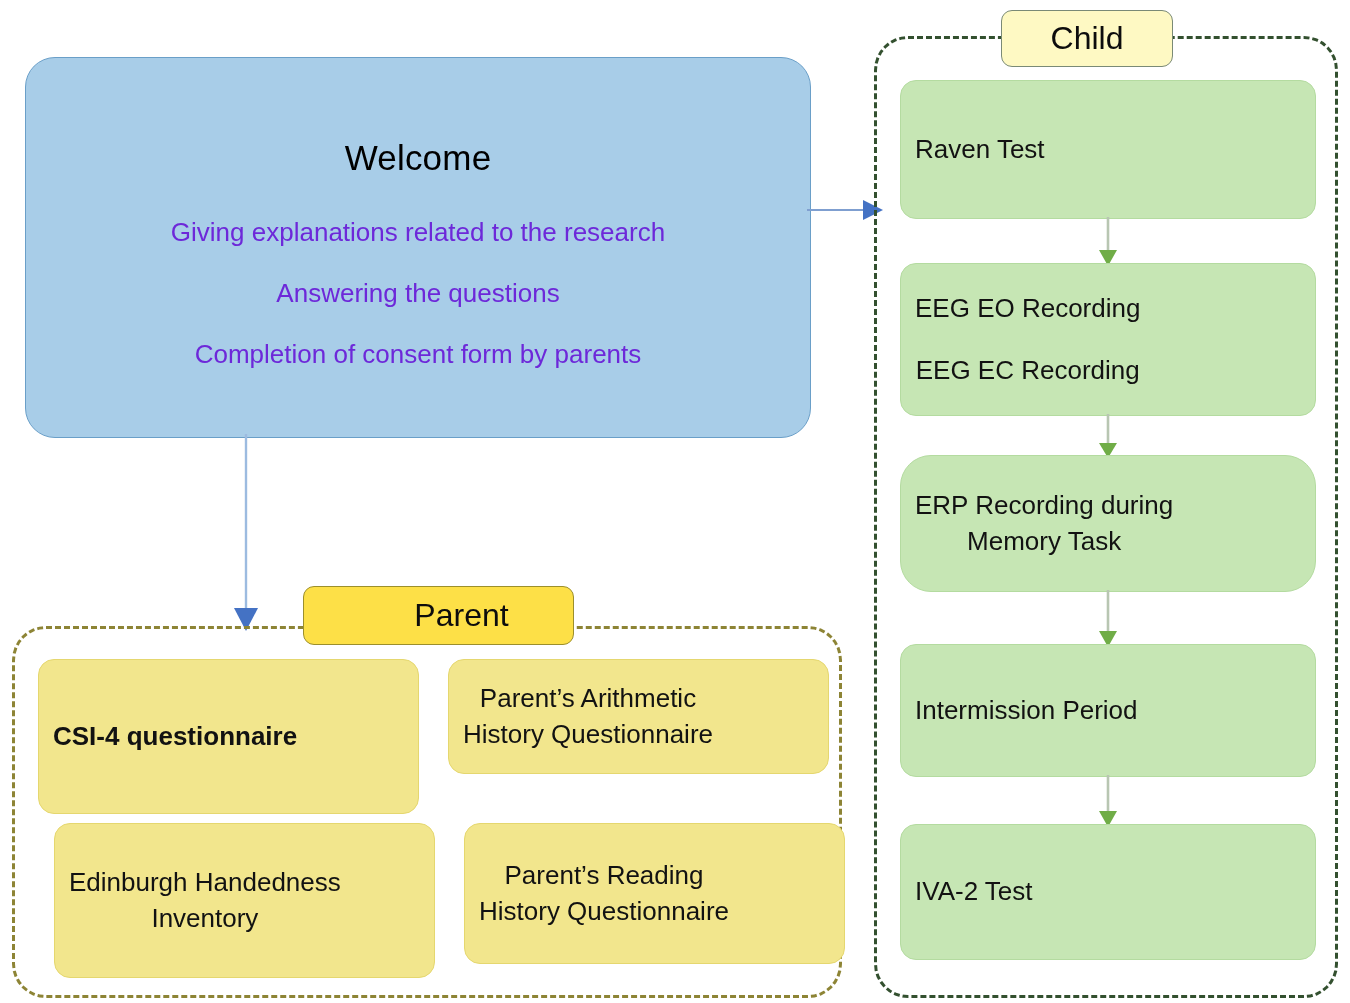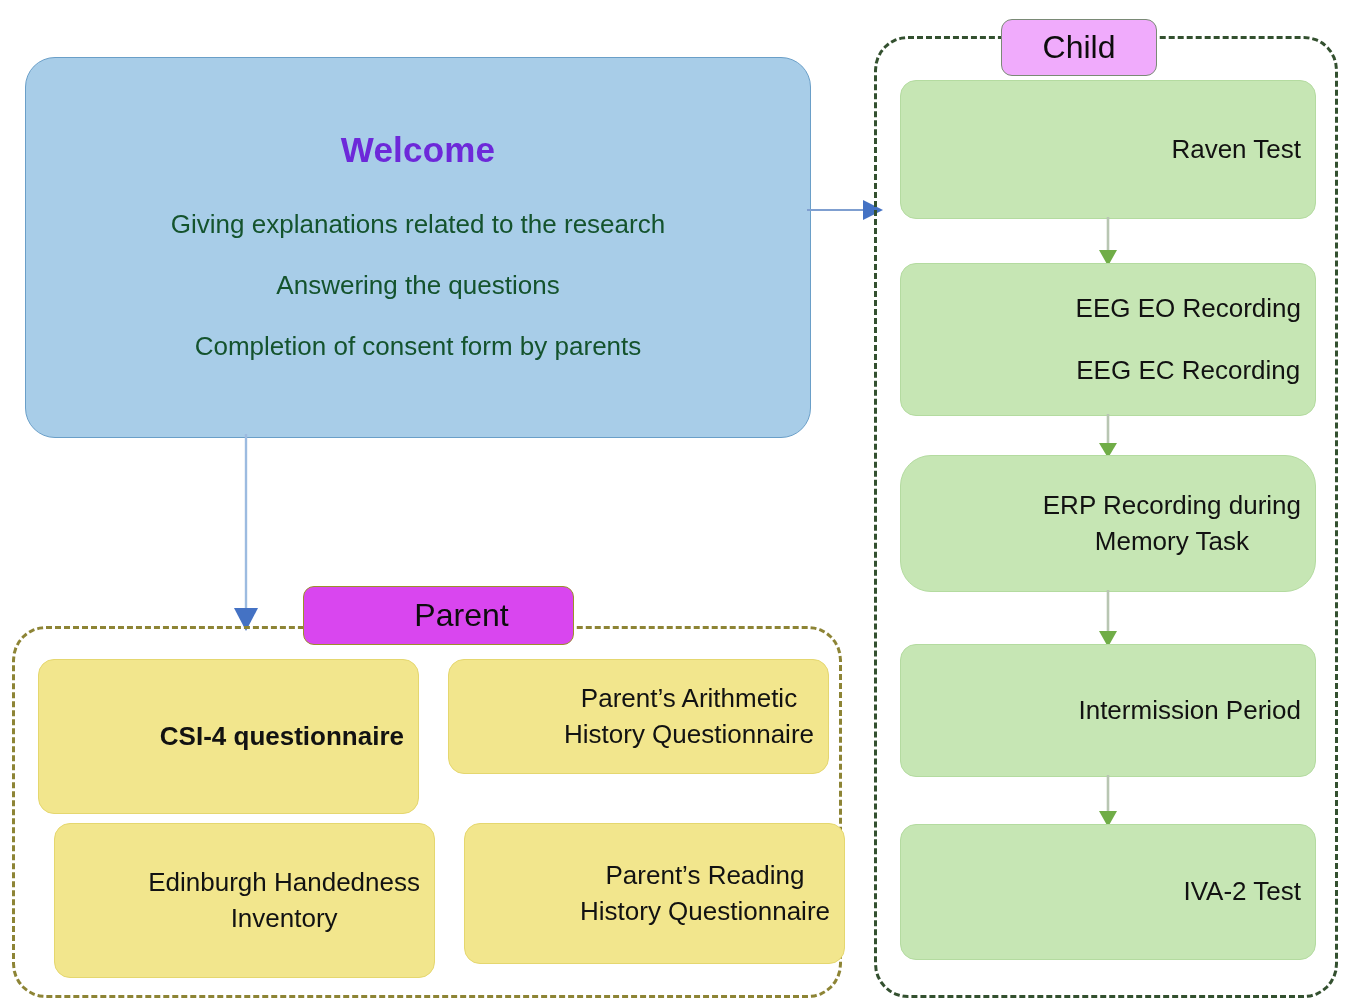--- a/index.html
+++ b/index.html
@@ -33,29 +33,29 @@
     border: 1.6px solid #6a9fc8;
     border-radius: 30px;
     display: flex;
     flex-direction: column;
     align-items: center;
     justify-content: flex-start;
     padding-top: 68px;
   }
   .welcome-title {
     font-size: 35px;
-    font-weight: bold;
+    font-weight: normal;
     letter-spacing: 0.2px;
-    color: #6d28d9;
-    margin: 4px 0 40px 0;
+    color: #000000;
+    margin: 12px 0 40px 0;
     text-align: center;
   }
   .welcome-line {
     font-size: 26px;
-    color: #14532d;
+    color: #6d28d9;
     text-align: center;
     margin: 0 0 32px 0;
     line-height: 1.12;
   }
   .welcome-line.last { margin-bottom: 0; }
 
   
   .group {
     position: absolute;
     box-sizing: border-box;
@@ -87,44 +87,44 @@
     border-radius: 11px;
     display: flex;
     align-items: center;
     justify-content: center;
     font-size: 32px;
     color: #0d0d0d;
     z-index: 6;
   }
   .badge-child {
     left: 1001px;
-    top: 19px;
-    width: 156px;
+    top: 10px;
+    width: 172px;
     height: 57px;
-    background: #f0abfc;
+    background: #fef9c3;
     border: 1.6px solid #7a8a76;
   }
   .badge-parent {
     left: 303px;
     top: 586px;
     width: 271px;
     height: 59px;
-    background: #d946ef;
+    background: #fde047;
     border: 1.6px solid #9c8f2c;
     padding-left: 46px;
   }
 
   
   .step {
     position: absolute;
     box-sizing: border-box;
     border-radius: 16px;
     display: flex;
     align-items: center;
-    justify-content: flex-end;
+    justify-content: flex-start;
     text-align: center;
     font-size: 26px;
     color: #121212;
     line-height: 1.35;
     padding: 0 14px;
   }
   .step-green {
     background: #c6e6b4;
     border: 1px solid #b4dba0;
     left: 900px;

